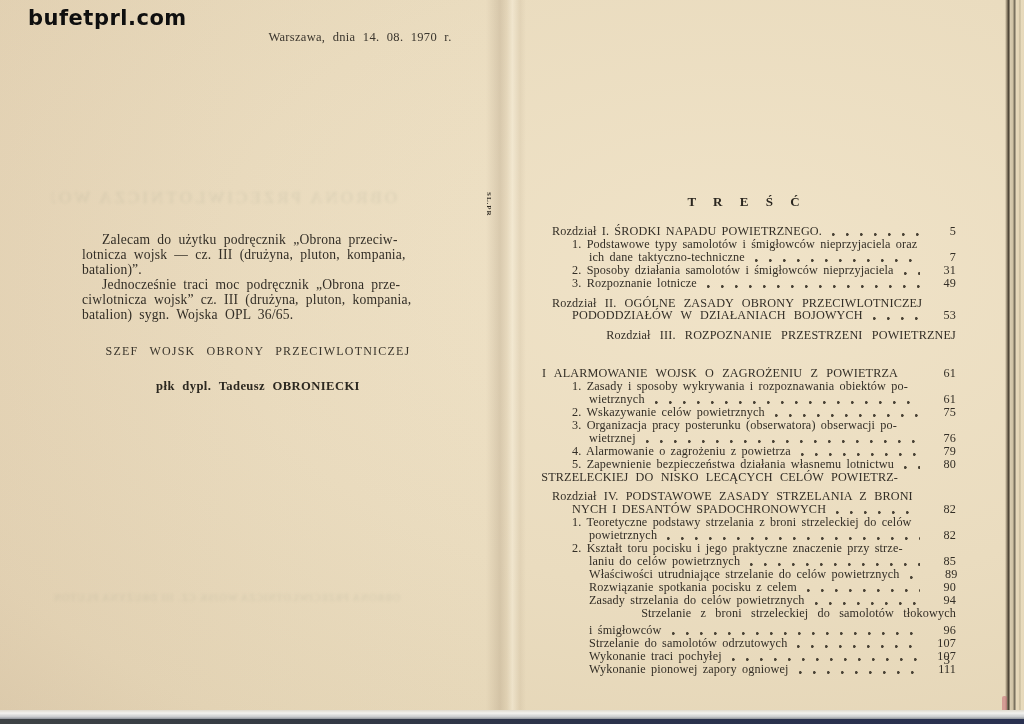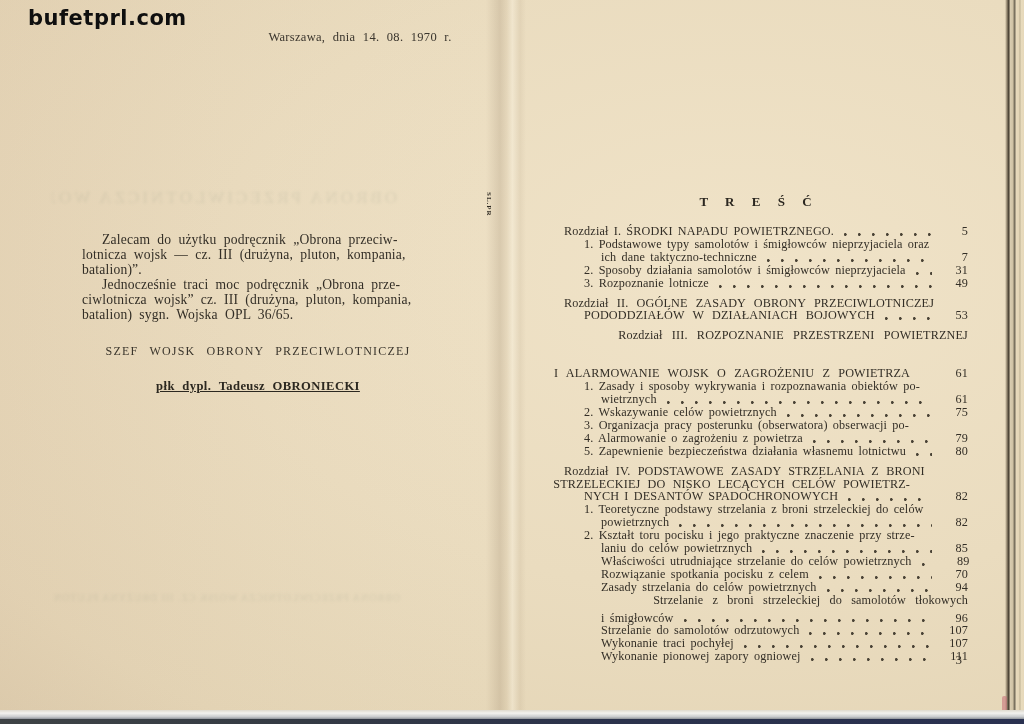--- a/index.html
+++ b/index.html
@@ -76,29 +76,29 @@
     font-size:13.6px;line-height:15.1px;word-spacing:3.5px;letter-spacing:0.2px;color:#332e26;
   }
   .bt-line{white-space:nowrap;}
   .bt-line.indent{padding-left:20px;}
   .sig-title{
     position:absolute;left:88px;top:344px;width:340px;text-align:center;
     font-size:12px;letter-spacing:1.2px;word-spacing:7px;color:#3a352c;white-space:nowrap;
   }
   .sig-name{
     position:absolute;left:88px;top:379px;width:340px;text-align:center;
-    font-size:12.6px;font-weight:bold;word-spacing:4px;letter-spacing:0.4px;color:#2c2820;white-space:nowrap;text-decoration:underline;
+    font-size:12.6px;font-weight:bold;word-spacing:4px;letter-spacing:0.4px;color:#2c2820;white-space:nowrap;
   }
   .spine-mark{
     position:absolute;left:485px;top:192px;
     writing-mode:vertical-rl;font-size:7px;font-weight:bold;letter-spacing:1px;color:#181510;opacity:0.9;
   }
 
   
-  .right-page{position:absolute;left:564px;top:0;width:404px;height:563px;}
+  .right-page{position:absolute;left:552px;top:0;width:404px;height:563px;}
   .toc-title{
     margin:0;position:absolute;left:0;top:194px;width:390px;text-align:center;
     font-size:13px;font-weight:bold;letter-spacing:7px;color:#2b2720;
   }
   .toc{
     position:absolute;left:0;top:225px;width:404px;
     font-size:12.2px;line-height:12.9px;word-spacing:2px;letter-spacing:0.15px;color:#332e26;
   }
   .row{display:flex;align-items:flex-end;}
   .row .t{white-space:nowrap;}
@@ -215,41 +215,46 @@
       <div class="row item">
           <span class="t">2. Wskazywanie celów powietrznych</span>
           <span class="lead"></span>
           <span class="pg">75</span>
         </div>
       <div class="row item nol">
           <span class="t">3. Organizacja pracy posterunku (obserwatora) obserwacji po-</span>
           <span class="lead"></span>
           <span class="pg"></span>
         </div>
+      <div class="row cont">
+          <span class="t">wietrznej</span>
+          <span class="lead"></span>
+          <span class="pg">76</span>
+        </div>
       <div class="row item">
           <span class="t">4. Alarmowanie o zagrożeniu z powietrza</span>
           <span class="lead"></span>
           <span class="pg">79</span>
         </div>
       <div class="row item">
           <span class="t">5. Zapewnienie bezpieczeństwa działania własnemu lotnictwu</span>
           <span class="lead"></span>
           <span class="pg">80</span>
         </div>
 
+      <div class="row chapcont ws4 nol">
+          <span class="t">STRZELECKIEJ DO NISKO LECĄCYCH CELÓW POWIETRZ-</span>
+          <span class="lead"></span>
+          <span class="pg"></span>
+        </div>
       <div class="row chapter gap ws4 nol">
           <span class="t">Rozdział IV. PODSTAWOWE ZASADY STRZELANIA Z BRONI</span>
           <span class="lead"></span>
           <span class="pg"></span>
         </div>
-      <div class="row chapcont ws4 nol">
-          <span class="t">STRZELECKIEJ DO NISKO LECĄCYCH CELÓW POWIETRZ-</span>
-          <span class="lead"></span>
-          <span class="pg"></span>
-        </div>
       <div class="row chapcont">
           <span class="t">NYCH I DESANTÓW SPADOCHRONOWYCH</span>
           <span class="lead"></span>
           <span class="pg">82</span>
         </div>
       <div class="row item nol">
           <span class="t">1. Teoretyczne podstawy strzelania z broni strzeleckiej do celów</span>
           <span class="lead"></span>
           <span class="pg"></span>
         </div>
@@ -269,21 +274,21 @@
           <span class="pg">85</span>
         </div>
       <div class="row sub">
           <span class="t">Właściwości utrudniające strzelanie do celów powietrznych</span>
           <span class="lead"></span>
           <span class="pg">89</span>
         </div>
       <div class="row sub">
           <span class="t">Rozwiązanie spotkania pocisku z celem</span>
           <span class="lead"></span>
-          <span class="pg">70</span>
+          <span class="pg">90</span>
         </div>
       <div class="row sub">
           <span class="t">Zasady strzelania do celów powietrznych</span>
           <span class="lead"></span>
           <span class="pg">94</span>
         </div>
       <div class="row sub ws6 nol">
           <span class="t">Strzelanie z broni strzeleckiej do samolotów tłokowych</span>
           <span class="lead"></span>
           <span class="pg"></span>

